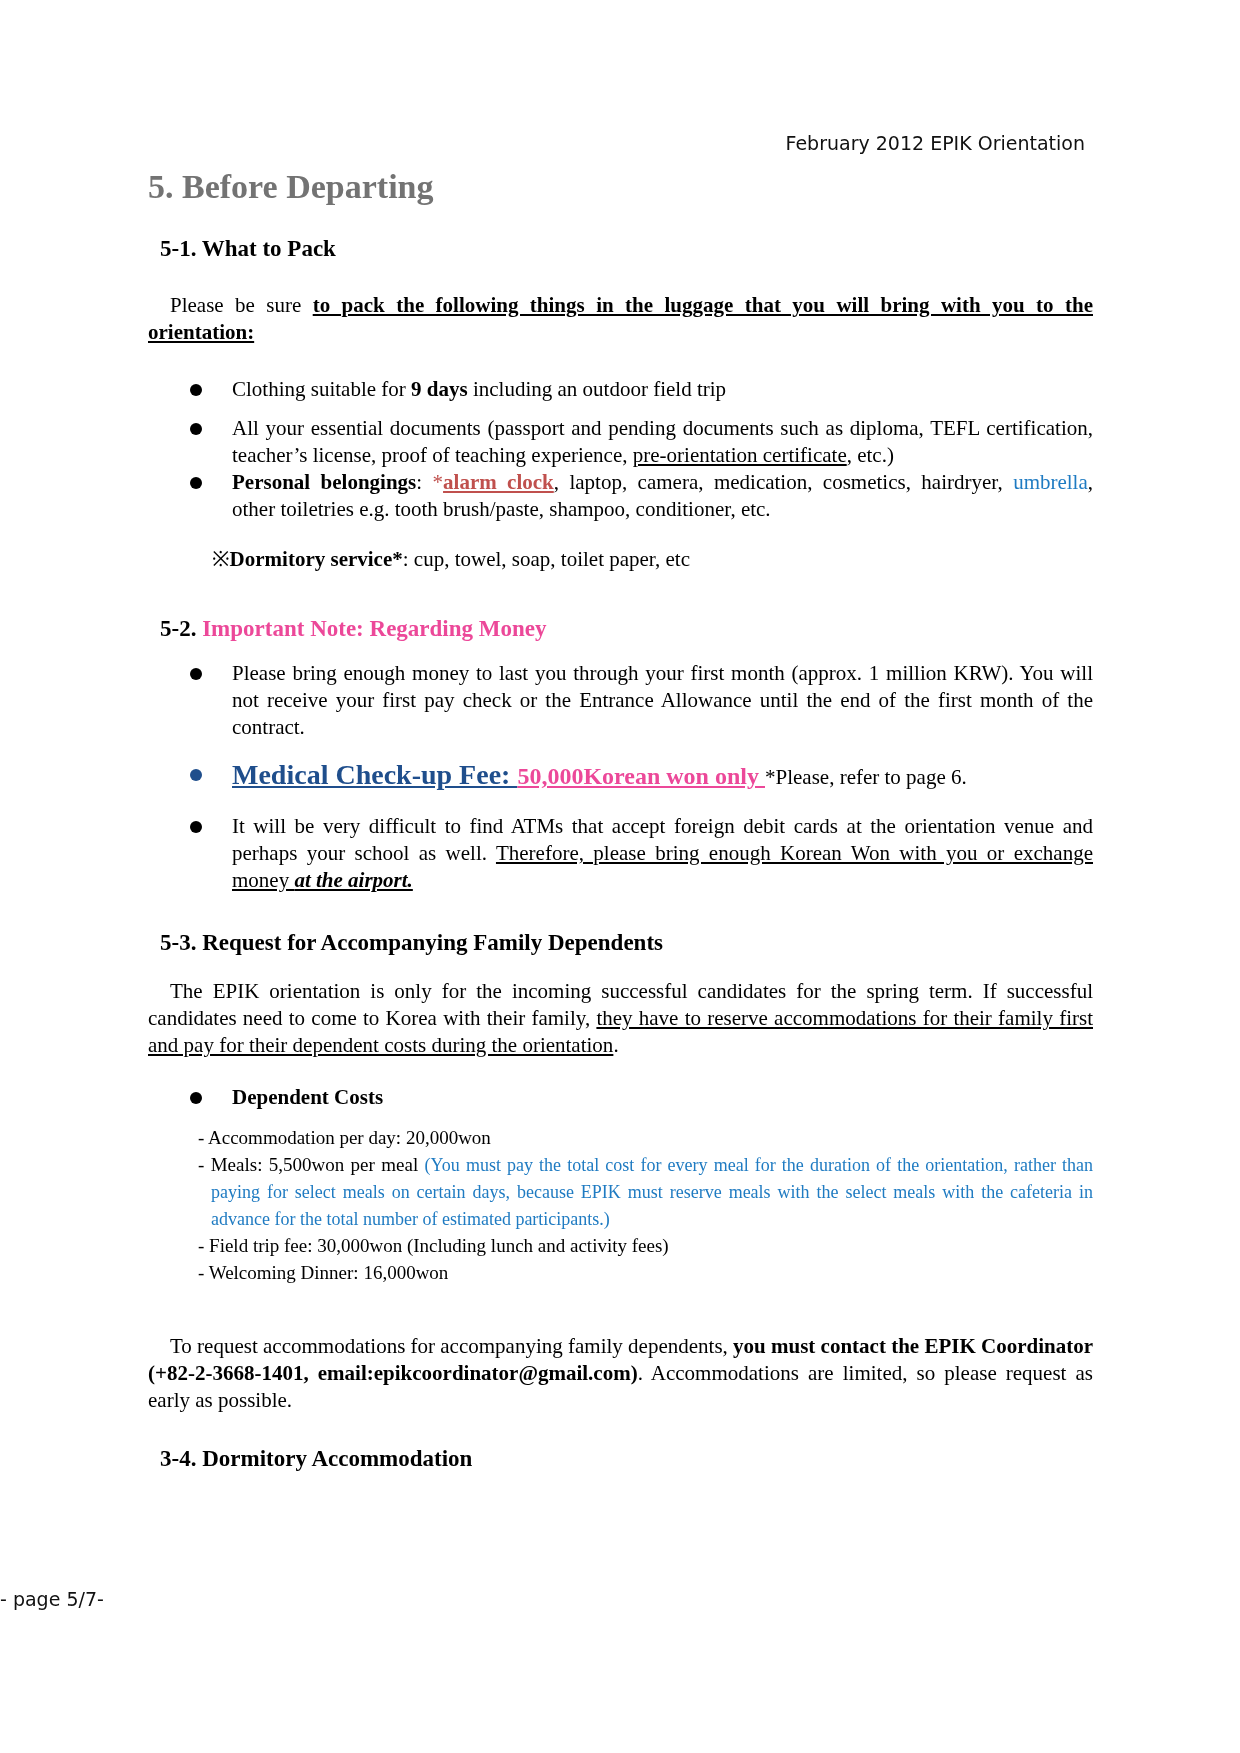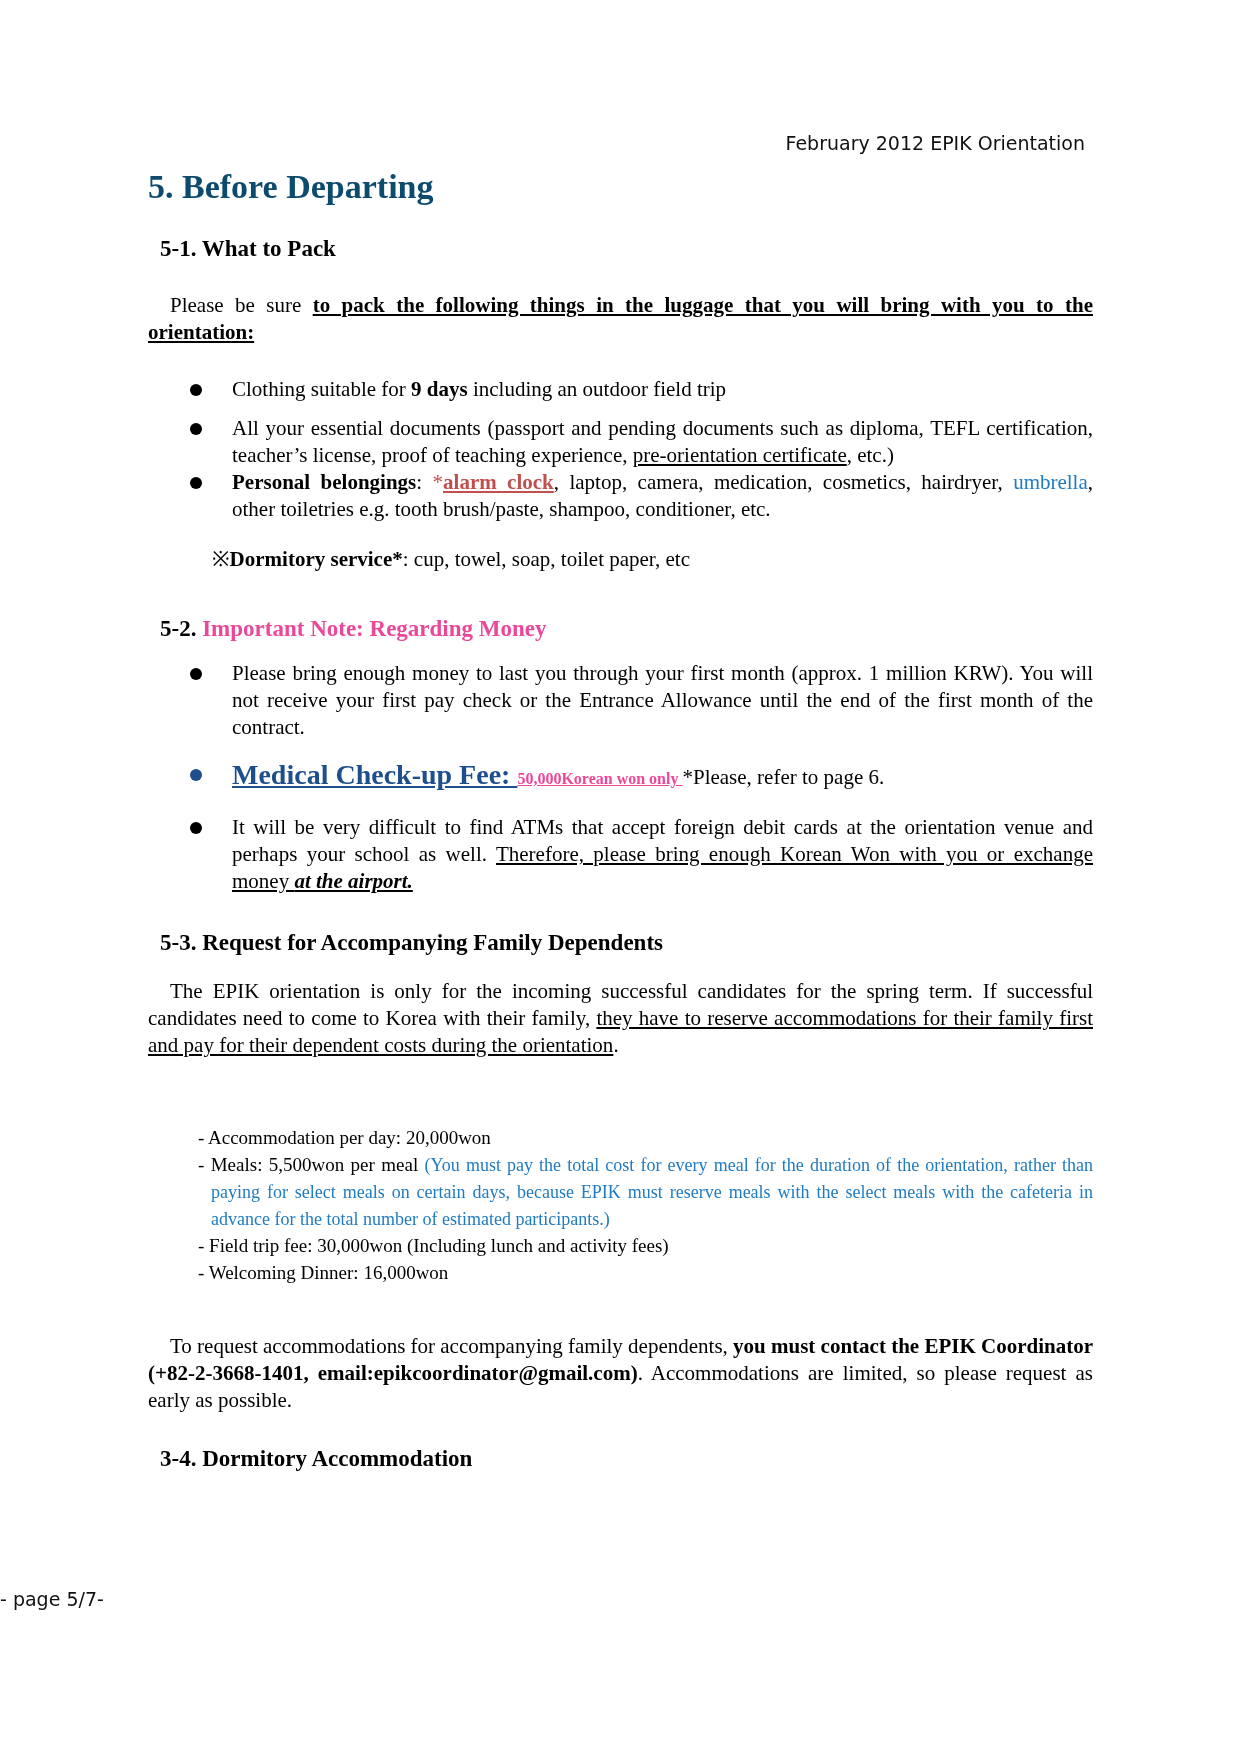--- a/index.html
+++ b/index.html
@@ -1,19 +1,19 @@
 <!DOCTYPE html>
 <html><head>
 <meta charset="utf-8">
 <style>
   html, body { margin: 0; padding: 0; background: #ffffff; }
   body { width: 1240px; height: 1753px; position: relative; overflow: hidden; font-family: "Liberation Serif", serif; color: #000; }
   .page { position: absolute; left: 0; top: 0; width: 1240px; height: 1753px; }
   .header { position: absolute; right: 155px; top: 132px; font-family: "DejaVu Sans", sans-serif; font-size: 19px; color: #111; }
-  .h1 { position: absolute; left: 148px; top: 168px; font-size: 34px; font-weight: bold; color: #0c4a6e; margin: 0; }
+  .h1 { position: absolute; left: 148px; top: 168px; font-size: 34px; font-weight: bold; color: #737373; margin: 0; }
   .h2 { position: absolute; left: 160px; font-size: 23px; font-weight: bold; margin: 0; color: #000; }
   .body-text { font-size: 21px; line-height: 27px; text-align: justify; }
   .para { position: absolute; left: 148px; width: 945px; }
   .indent { text-indent: 22px; }
   .bullets { position: absolute; left: 190px; width: 903px; margin: 0; padding: 0; list-style: none; }
   .bullets li { position: relative; padding-left: 42px; margin: 0; }
   .bullet-dot { position: absolute; left: 0; top: 8px; width: 12px; height: 12px; border-radius: 50%; background: #000; }
   .bullet-dot.blue { background: #1F4E8C; }
   .u { text-decoration: underline; }
   .b { font-weight: bold; }
@@ -64,34 +64,40 @@
     <span>5-2. </span><span class="red">Important Note: Regarding Money</span>
   </h2>
 
   <ul class="bullets body-text" style="top:660px;">
     <li style="margin-bottom:20px;">
       <span class="bullet-dot"></span>
       <span>Please bring enough money to last you through your first month (approx. 1 million KRW). You will not receive your first pay check or the Entrance Allowance until the end of the first month of the contract.</span>
     </li>
     <li style="margin-bottom:22px;">
       <span class="bullet-dot blue"></span>
-      <span class="navy b u" style="font-size:28px;">Medical Check-up Fee: </span><span class="red b u" style="font-size:16px;">50,000Korean won only </span><span>*Please, refer to page 6.</span>
+      <span class="navy b u" style="font-size:28px;">Medical Check-up Fee: </span><span class="red b u" style="font-size:24px;">50,000Korean won only </span><span>*Please, refer to page 6.</span>
     </li>
     <li>
       <span class="bullet-dot"></span>
       <span>It will be very difficult to find ATMs that accept foreign debit cards at the orientation venue and perhaps your school as well. </span><span class="u">Therefore, please bring enough Korean Won with you or exchange money </span><span class="u b" style="font-style:italic;">at the airport.</span>
     </li>
   </ul>
 
   <h2 class="h2" style="top:930px;">5-3. Request for Accompanying Family Dependents</h2>
 
   <div class="para body-text indent" style="top:978px;">
     <span>The EPIK orientation is only for the incoming successful candidates for the spring term. If successful candidates need to come to Korea with their family, </span><span class="u">they have to reserve accommodations for their family first and pay for their dependent costs during the orientation</span><span>.</span>
   </div>
 
+  <ul class="bullets body-text" style="top:1084px;">
+    <li>
+      <span class="bullet-dot"></span>
+      <span class="b">Dependent Costs</span>
+    </li>
+  </ul>
 
   <div class="costs" style="top:1124px;">
     <div>- Accommodation per day: 20,000won</div>
     <div style="text-align:justify;">
       <span>- Meals: 5,500won per meal </span><span class="note-blue">(You must pay the total cost for every meal for the duration of the orientation, rather than paying for select meals on certain days, because EPIK must reserve meals with the select meals with the cafeteria in advance for the total number of estimated participants.)</span>
     </div>
     <div>- Field trip fee: 30,000won (Including lunch and activity fees)</div>
     <div>- Welcoming Dinner: 16,000won</div>
   </div>
 

